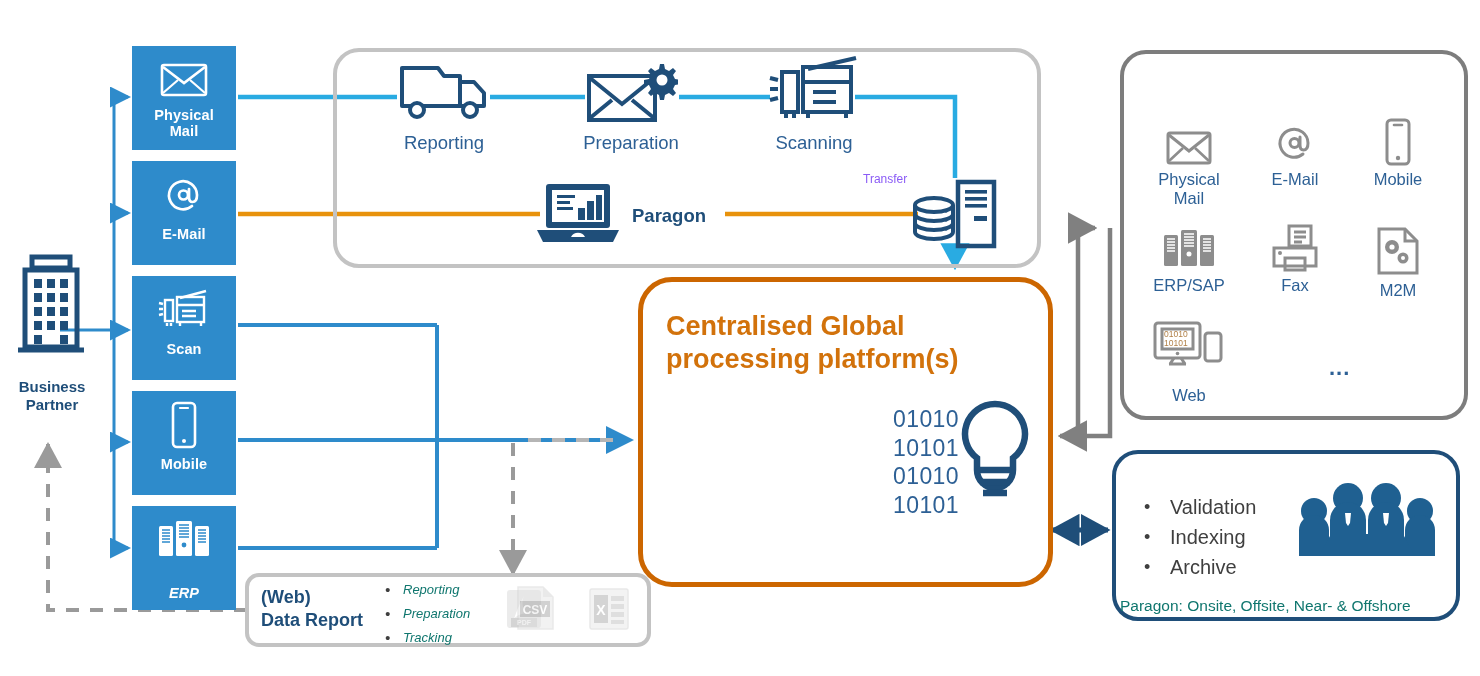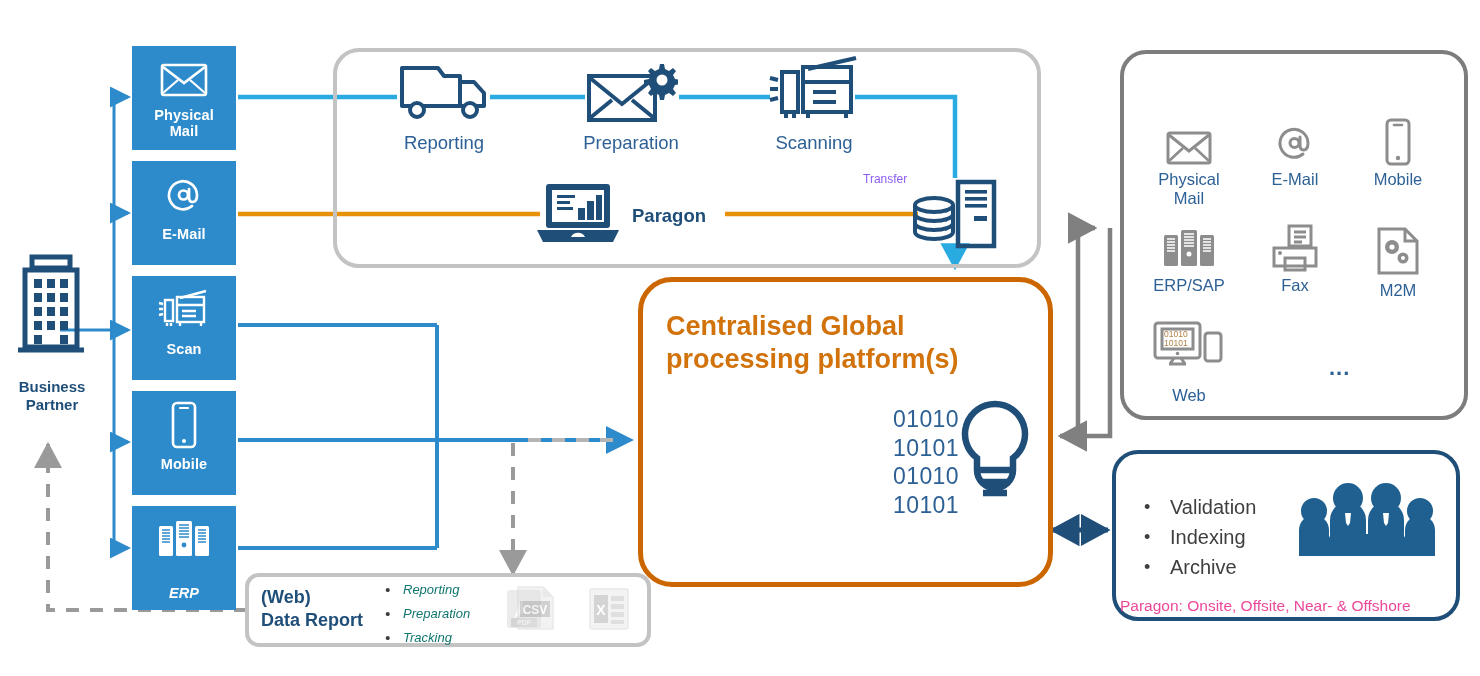--- a/index.html
+++ b/index.html
@@ -89,21 +89,21 @@
   }
   .val-list{position:absolute;}
   .val-list li{
     list-style:none;color:#3f3f3f;font-size:20px;line-height:30px;position:relative;
     white-space:nowrap;
   }
   .val-list li:before{
     content:"\2022";color:#3f3f3f;position:absolute;left:-26px;font-size:18px;
   }
   .val-foot{
-    position:absolute;color:#ec4899;font-size:15.5px;white-space:nowrap;
+    position:absolute;color:#0f766e;font-size:15.5px;white-space:nowrap;
   }
 
   
   .repbox{
     position:absolute;border:4px solid #c3c3c3;border-radius:14px;background:#ffffff;
   }
   .rep-title{
     position:absolute;color:#1f4e79;font-size:18px;font-weight:bold;line-height:23px;
     white-space:nowrap;
   }

